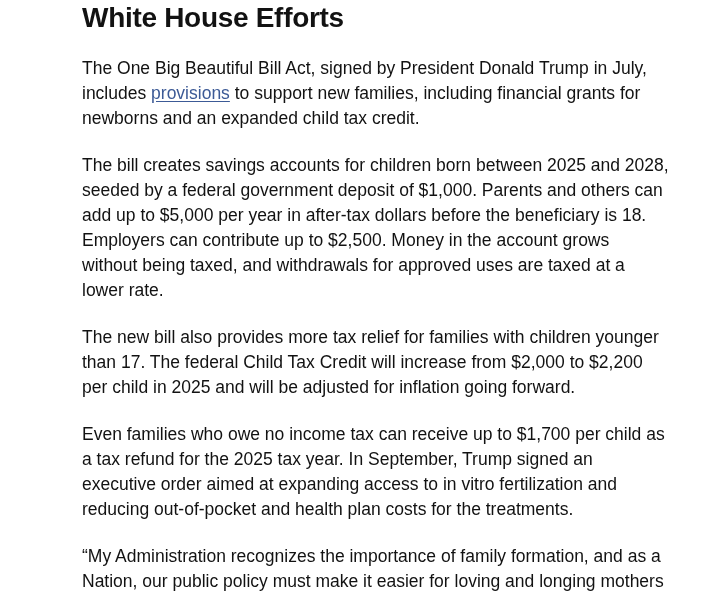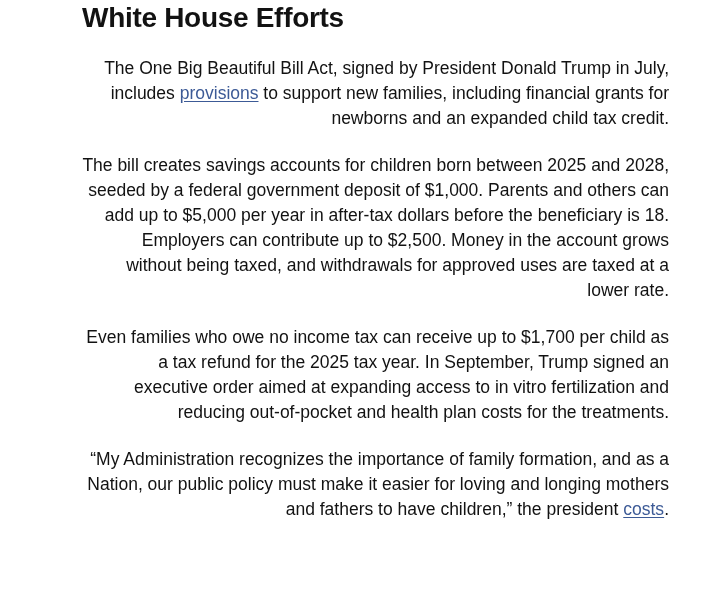--- a/index.html
+++ b/index.html
@@ -23,33 +23,33 @@
     line-height: 32px;
     font-weight: 700;
     letter-spacing: -0.3px;
     color: #121212;
   }
   .article-body p {
     margin: 22px 0 0 0;
     font-size: 17.5px;
     line-height: 25px;
     color: #121212;
-    text-align: right;
   }
   .article-body a {
     color: var(--link-color, #3c5a96);
     text-decoration: underline;
     text-underline-offset: 2px;
     cursor: pointer;
   }
 </style>
 </head>
 <body>
 
 <main class="article">
   <h2>White House Efforts</h2>
   <div class="article-body" id="article-body">
       <p><span>The One Big Beautiful Bill Act, signed by President Donald Trump in July, includes </span><a href="#">provisions</a><span> to support new families, including financial grants for newborns and an expanded child tax credit.</span></p>
       <p><span>The bill creates savings accounts for children born between 2025 and 2028, seeded by a federal government deposit of $1,000. Parents and others can add up to $5,000 per year in after-tax dollars before the beneficiary is 18. Employers can contribute up to $2,500. Money in the account grows without being taxed, and withdrawals for approved uses are taxed at a lower rate.</span></p>
+      <p><span>The new bill also provides more tax relief for families with children younger than 17. The federal Child Tax Credit will increase from $2,000 to $2,200 per child in 2025 and will be adjusted for inflation going forward.</span></p>
       <p><span>Even families who owe no income tax can receive up to $1,700 per child as a tax refund for the 2025 tax year. In September, Trump signed an executive order aimed at expanding access to in vitro fertilization and reducing out-of-pocket and health plan costs for the treatments.</span></p>
       <p><span>“My Administration recognizes the importance of family formation, and as a Nation, our public policy must make it easier for loving and longing mothers and fathers to have children,” the president </span><a href="#">costs</a><span>.</span></p>
     </div>
 </main>
 
 </body></html>

